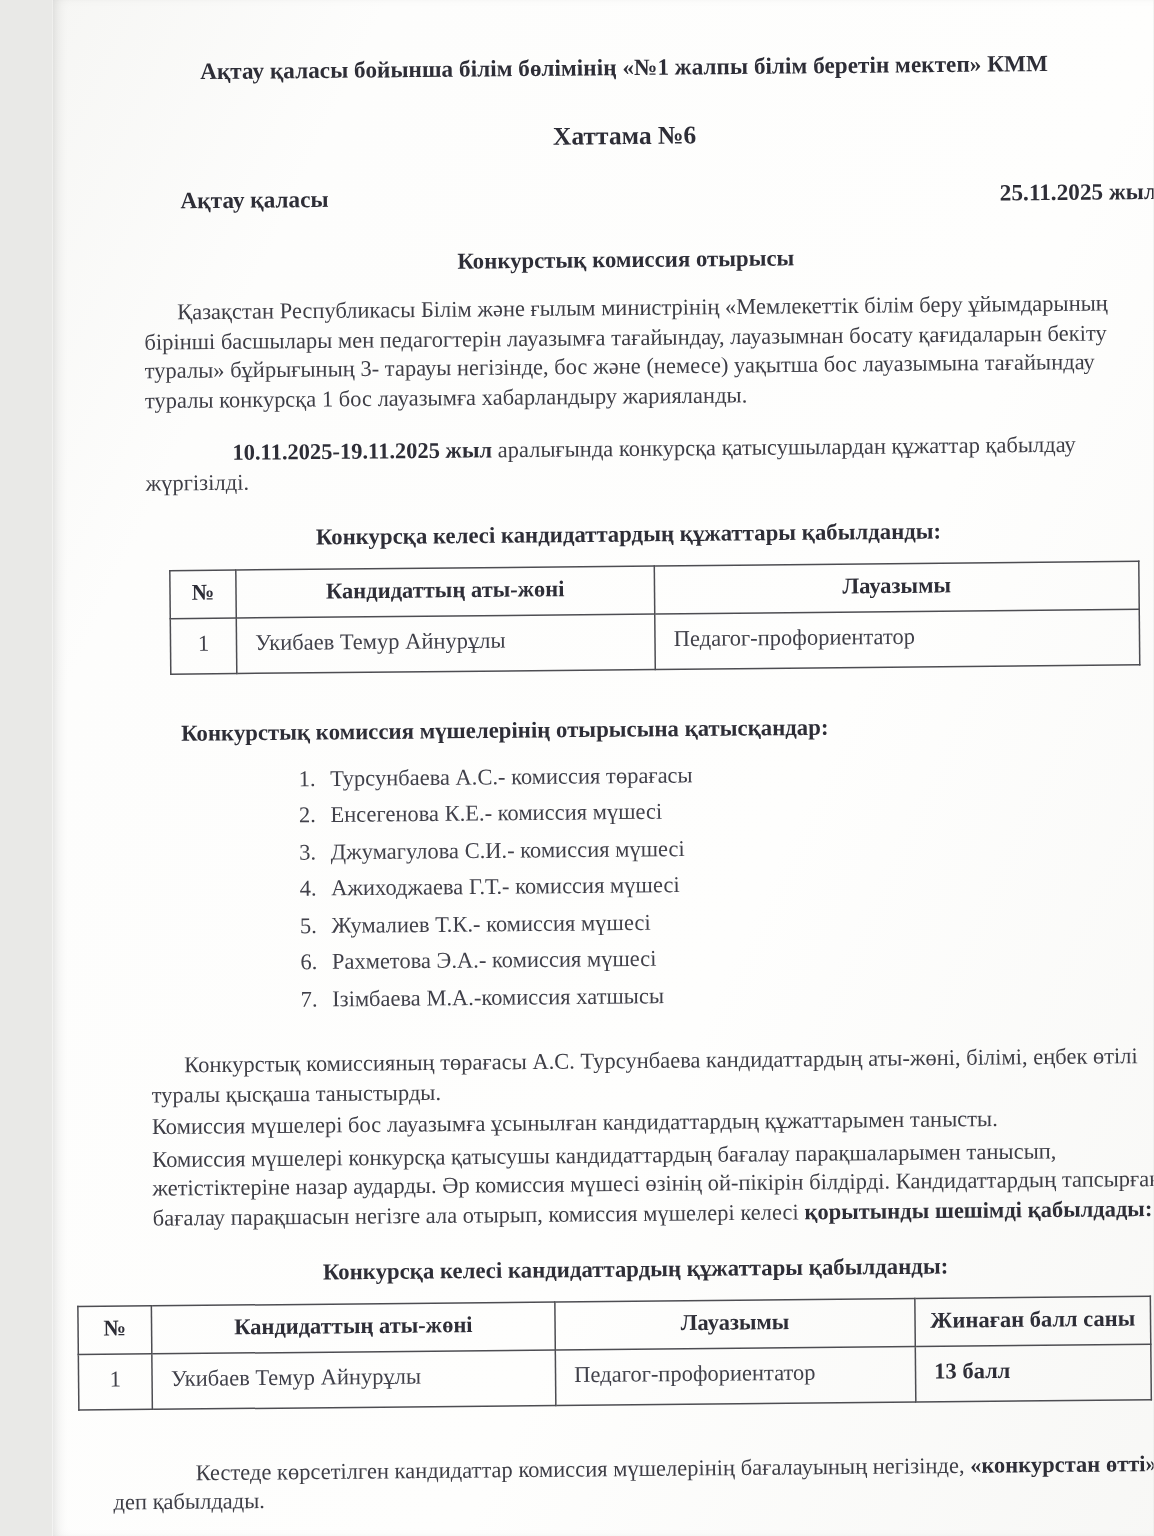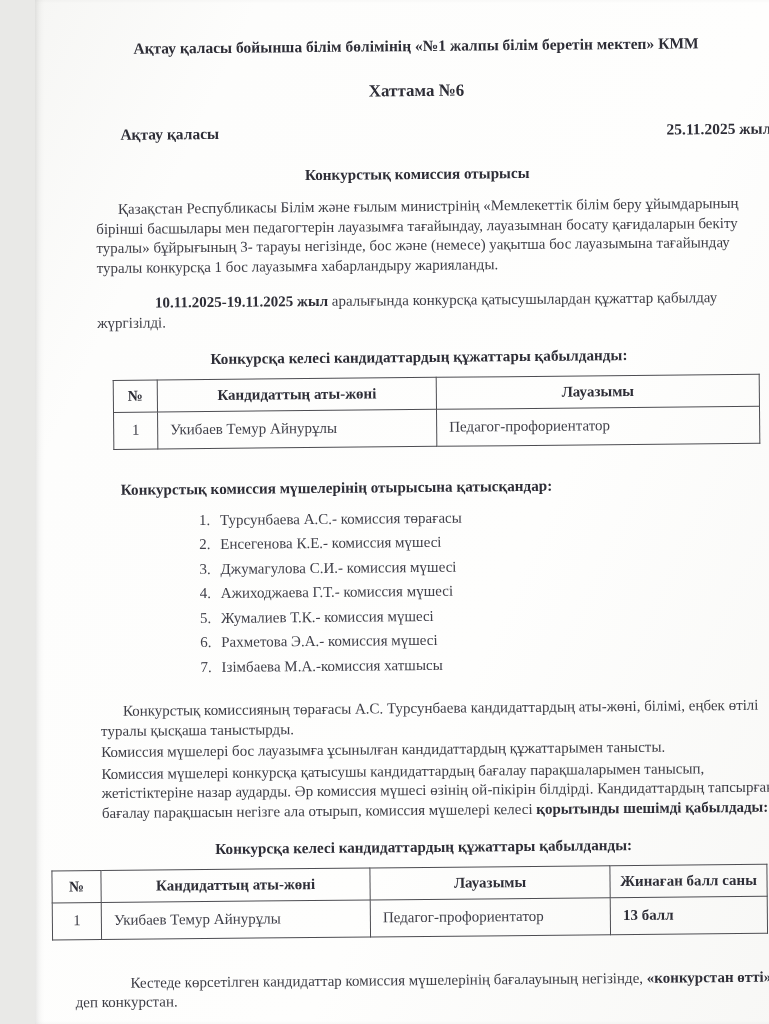--- a/index.html
+++ b/index.html
@@ -137,17 +137,17 @@
       <tr>
         <td class="center">1</td>
         <td>Укибаев Темур Айнурұлы</td>
         <td>Педагог-профориентатор</td>
         <td class="b">13 балл</td>
       </tr>
     </tbody>
       </table>
 
     <div class="closing">
-      <p><span>Кестеде көрсетілген кандидаттар комиссия мүшелерінің бағалауының негізінде, </span><span class="b">«конкурстан өтті»</span><span> деп конкурстан.</span></p>
+      <p><span>Кестеде көрсетілген кандидаттар комиссия мүшелерінің бағалауының негізінде, </span><span class="b">«конкурстан өтті»</span><span> деп қабылдады.</span></p>
     </div>
 
   </div>
 </div>
 
 </body></html>

